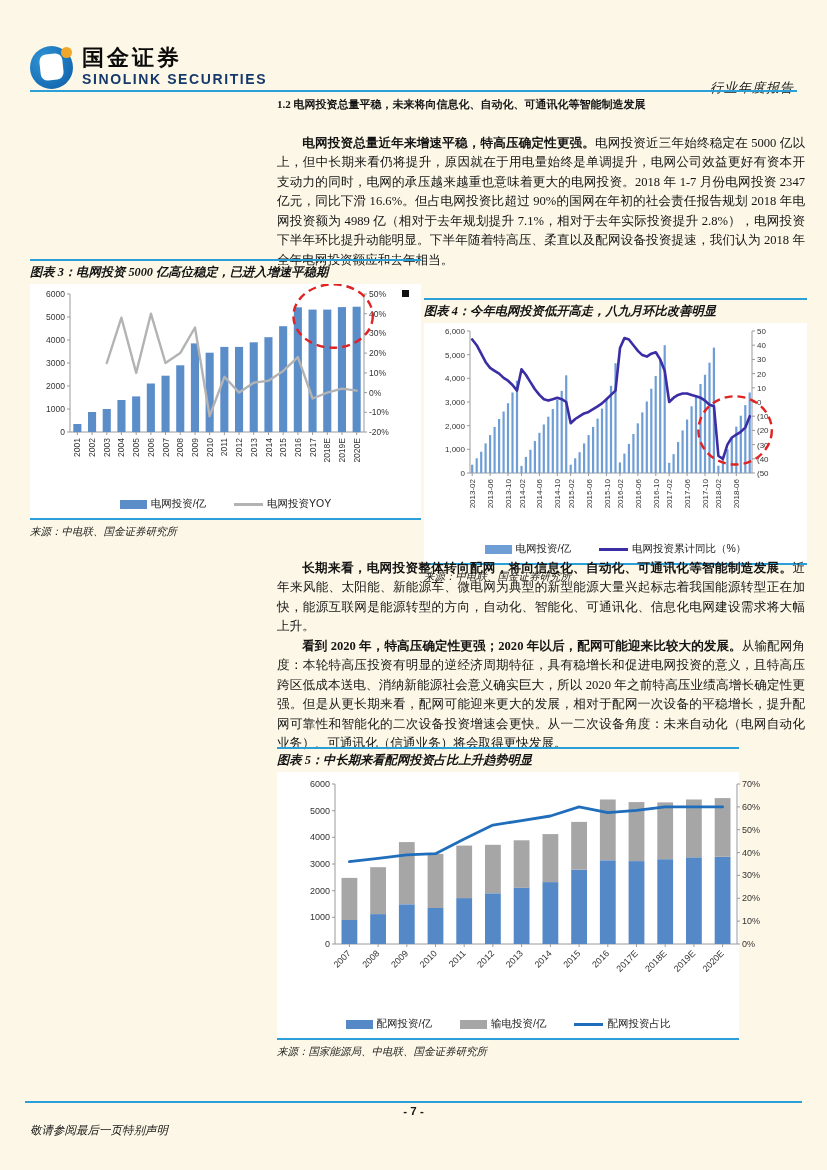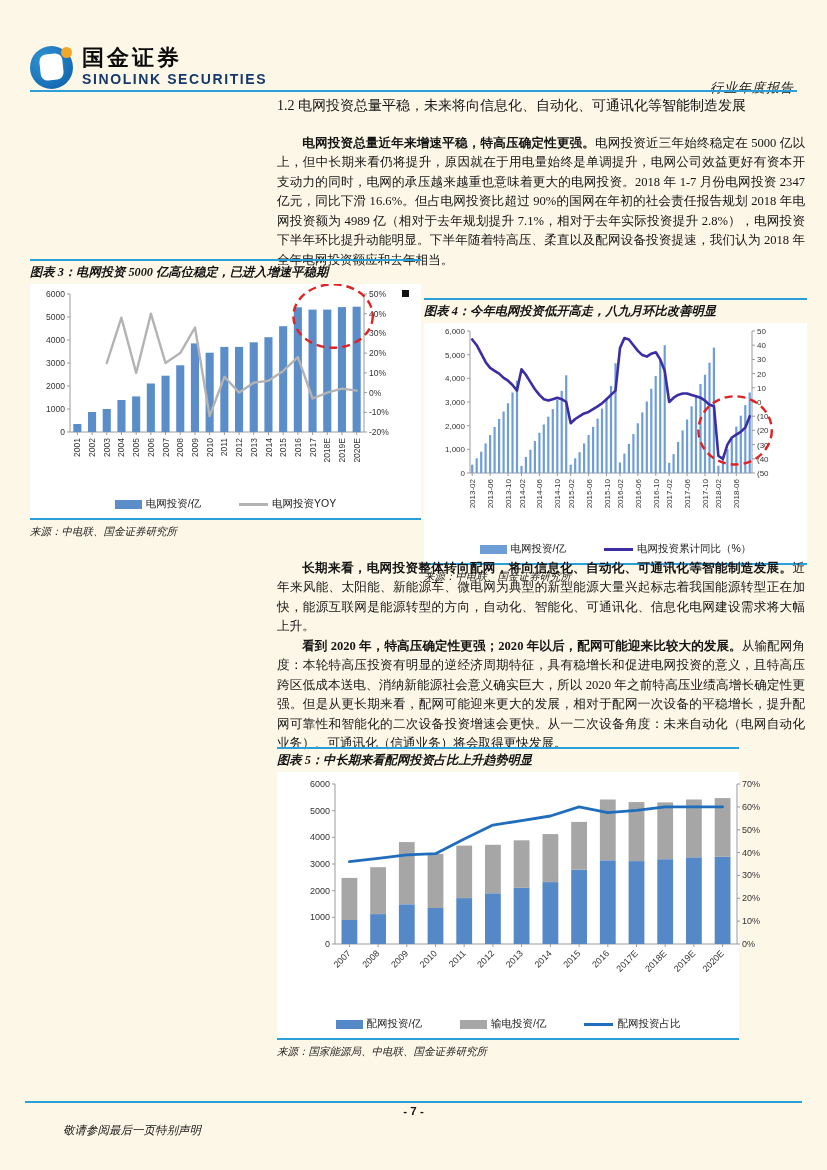--- a/index.html
+++ b/index.html
@@ -10,43 +10,43 @@
   .logo-mark{width:43px;height:43px;border-radius:50%;position:relative;
              background:radial-gradient(circle at 32% 32%,#2f93d4,#0c5ca6);}
   .logo-mark .sq{position:absolute;left:10px;top:8px;width:23px;height:26px;background:#fff;border-radius:7px;transform:rotate(-6deg);}
   .logo-mark .dot{position:absolute;right:1px;top:1px;width:11px;height:11px;background:#f2a62a;border-radius:50%;}
   .brand{display:flex;flex-direction:column;line-height:1.05;}
   .brand-cn{font-family:"Liberation Sans","DejaVu Sans",sans-serif;font-weight:bold;font-size:22px;letter-spacing:3px;color:#0b0b0b;}
   .brand-en{font-family:"Liberation Sans","DejaVu Sans",sans-serif;font-weight:bold;font-size:14px;letter-spacing:1.6px;color:#16396b;margin-top:3px;}
   .report-type{position:absolute;right:33px;top:79px;font-size:13px;font-style:italic;letter-spacing:1px;}
   .hdr-rule{position:absolute;left:30px;right:30px;top:90px;height:2px;background:#2b9fd8;}
   
-  .heading{position:absolute;left:277px;top:97px;width:532px;font-size:14px;font-weight:normal;}
+  .heading{position:absolute;left:277px;top:97px;width:532px;font-size:11px;font-weight:bold;}
   .para{position:absolute;left:277px;width:528px;font-size:12.6px;line-height:1.55;text-align:justify;text-indent:2em;}
   #para1{top:121px;} #para2{top:546px;} #para3:{}
   
   .fig{position:absolute;}
   #fig3{left:30px;top:259px;width:391px;}
   #fig4{left:424px;top:259px;width:383px;margin-top:39px;}
   #fig5{left:277px;top:747px;width:462px;}
   .fig-title{border-top:2px solid #2b9fd8;padding:3px 0 3px;font-size:12.3px;font-weight:bold;font-style:italic;white-space:nowrap;}
   .fig-body{background:#ffffff;}
-  .legend{display:flex;justify-content:center;align-items:center;gap:38px;padding:1px 16px 7px;background:#fff;
+  .legend{display:flex;justify-content:center;align-items:center;gap:28px;padding:1px 16px 7px;background:#fff;
           font-size:10.5px;font-family:"Liberation Sans","DejaVu Sans",sans-serif;color:#222;}
   .legend .item{display:flex;align-items:center;gap:4px;}
   .sw-rect{display:inline-block;width:27px;height:9px;}
   .sw-line{display:inline-block;width:29px;height:3px;}
   .fig-source{border-top:2px solid #2b9fd8;padding-top:5px;font-size:10.5px;font-style:italic;color:#222;}
   svg{display:block;}
   svg .tick{font-family:"Liberation Sans","DejaVu Sans",sans-serif;fill:#333;}
   
   .foot-rule{position:absolute;left:25px;right:25px;top:1101px;height:2px;background:#2b9fd8;}
   .page-num{position:absolute;left:0;right:0;top:1105px;text-align:center;
             font-family:"Liberation Sans","DejaVu Sans",sans-serif;font-size:11.5px;font-weight:bold;}
-  .disclaimer{position:absolute;left:30px;top:1123px;font-size:11.5px;font-style:italic;margin-left:33px;}
+  .disclaimer{position:absolute;left:30px;top:1123px;font-size:11.5px;font-style:italic;}
 </style>
 </head>
 <body>
 
 <div class="page">
 
   <div class="logo">
     <div class="logo-mark">
         <span class="sq"></span>
         <span class="dot"></span>

